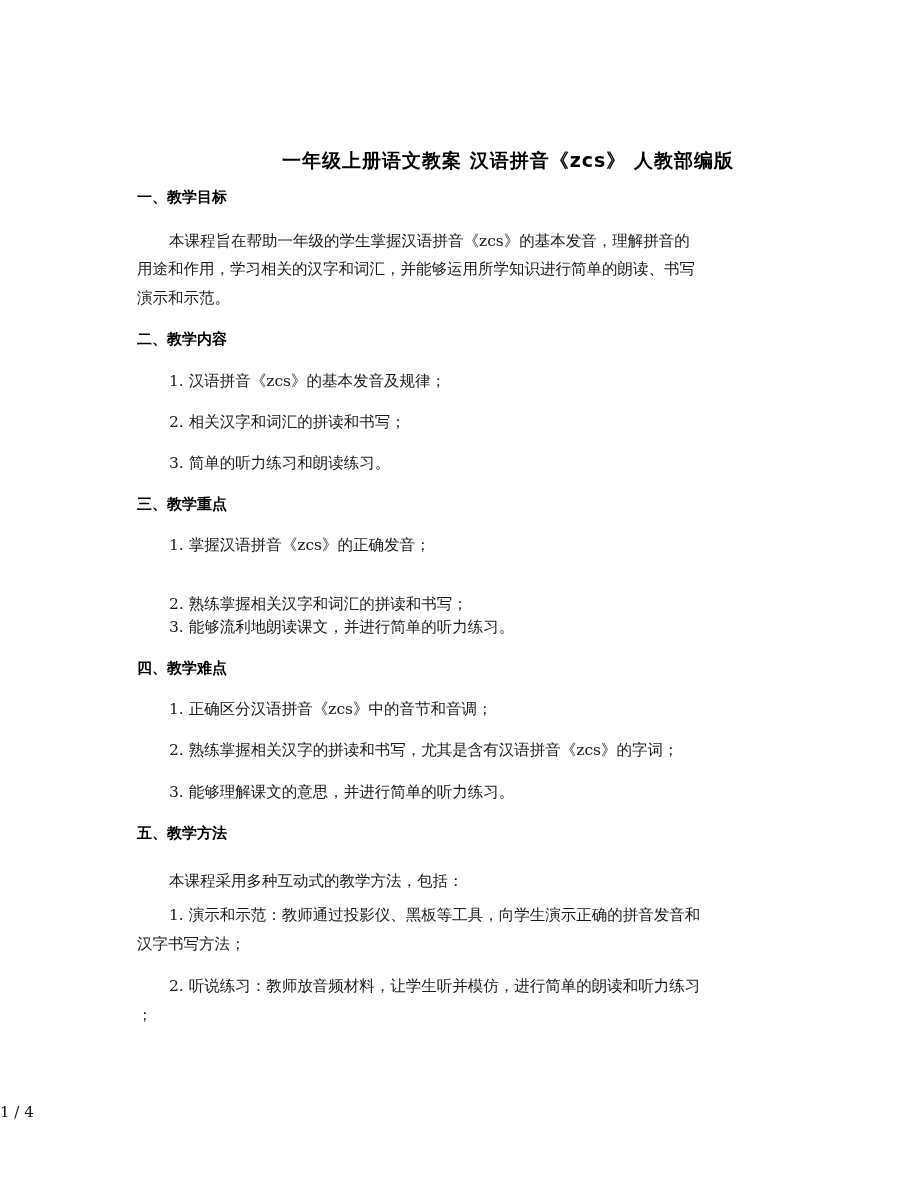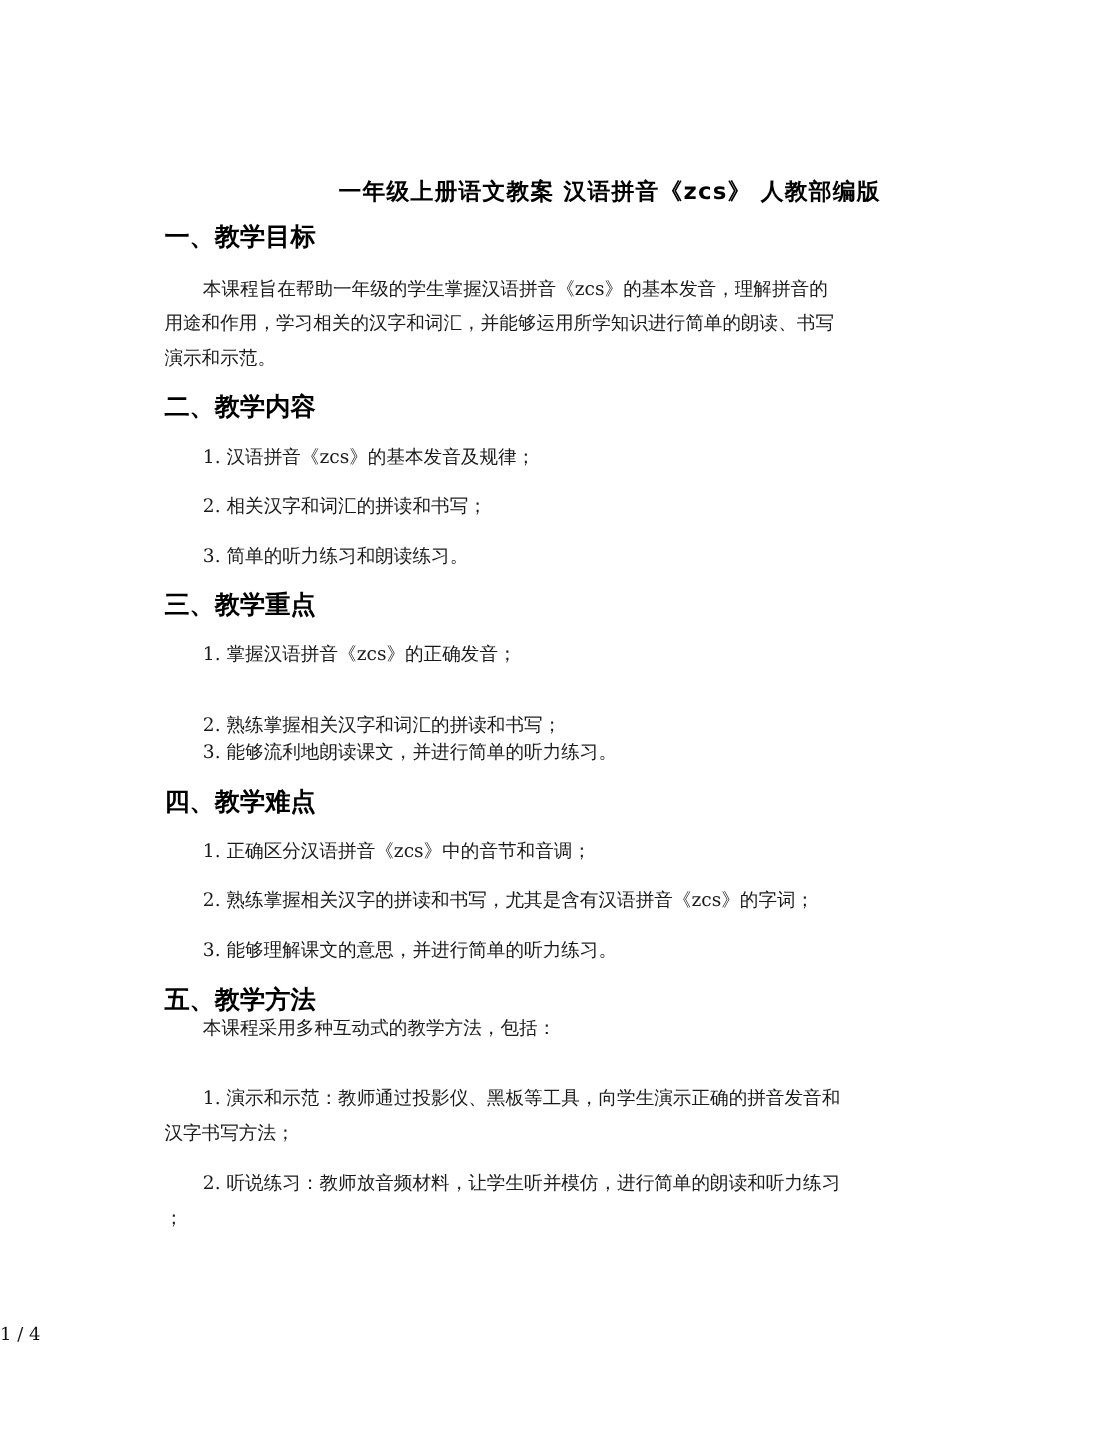--- a/index.html
+++ b/index.html
@@ -46,21 +46,21 @@
       position: absolute;
       left: 0;
       white-space: nowrap;
       font-size: 15.5px;
       line-height: 22px;
       color: #1a1a1a;
     }
     .heading {
       font-family: "DejaVu Sans", "Liberation Sans", sans-serif;
       font-weight: bold;
-      font-size: 21px;
+      font-size: 15px;
       color: #000;
     }
     .indent { left: 32px; }
     .footer {
       position: absolute;
       left: 0;
       width: 920px;
       top: 1101px;
       text-align: left;
       font-family: "DejaVu Serif", "Liberation Serif", serif;
@@ -92,21 +92,21 @@
     <div class="line indent" style="top:534px;">1. 掌握汉语拼音《zcs》的正确发音；</div>
     <div class="line indent" style="top:593px;">2. 熟练掌握相关汉字和词汇的拼读和书写；</div>
     <div class="line indent" style="top:616px;">3. 能够流利地朗读课文，并进行简单的听力练习。</div>
 
     <div class="line heading" style="top:657px;">四、教学难点</div>
     <div class="line indent" style="top:698px;">1. 正确区分汉语拼音《zcs》中的音节和音调；</div>
     <div class="line indent" style="top:739px;">2. 熟练掌握相关汉字的拼读和书写，尤其是含有汉语拼音《zcs》的字词；</div>
     <div class="line indent" style="top:781px;">3. 能够理解课文的意思，并进行简单的听力练习。</div>
 
     <div class="line heading" style="top:822px;text-align:right;">五、教学方法</div>
-    <div class="line indent" style="top:846px;text-align:center;">本课程采用多种互动式的教学方法，包括：</div>
+    <div class="line indent" style="top:870px;text-align:center;">本课程采用多种互动式的教学方法，包括：</div>
     <div class="line indent" style="top:904px;">1. 演示和示范：教师通过投影仪、黑板等工具，向学生演示正确的拼音发音和</div>
     <div class="line" style="top:933px;">汉字书写方法；</div>
     <div class="line indent" style="top:975px;">2. 听说练习：教师放音频材料，让学生听并模仿，进行简单的朗读和听力练习</div>
     <div class="line" style="top:1004px;">；</div>
 
   </div>
 
   <div class="footer">1 / 4</div>
 
 </div>

